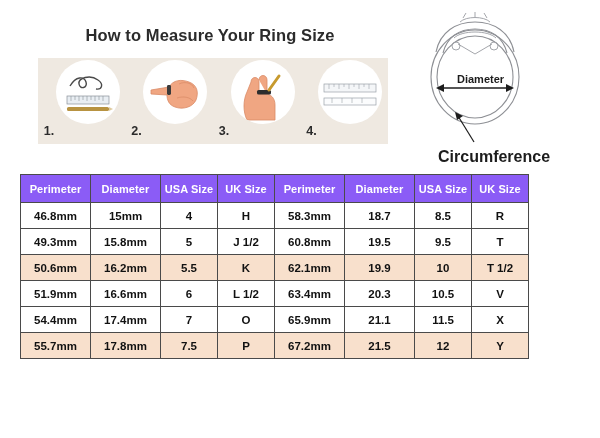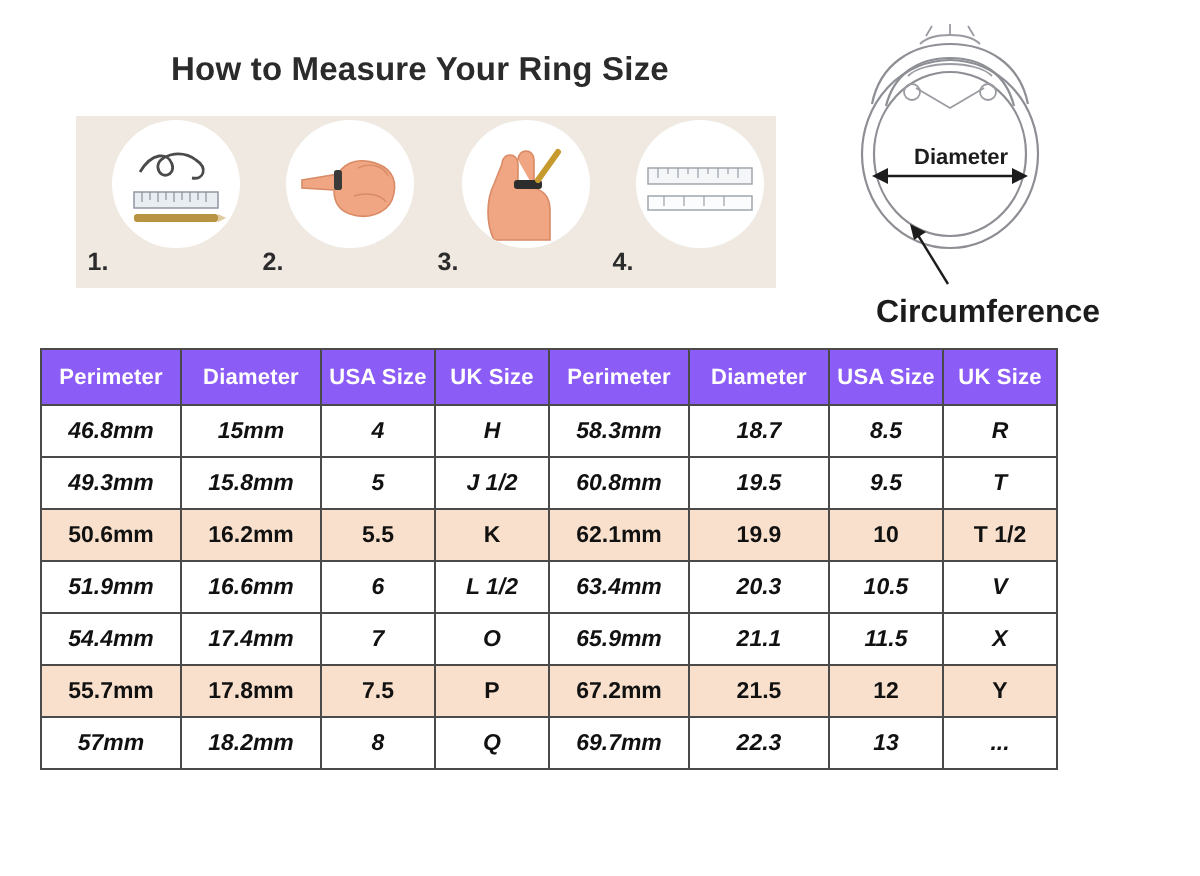--- a/index.html
+++ b/index.html
@@ -110,21 +110,21 @@
     color: #ffffff;
     height: 27px;
     font-size: 11px;
     letter-spacing: .1px;
   }
   .col-peri   { width: 70px; }
   .col-diam   { width: 70px; }
   .col-usa    { width: 57px; }
   .col-uk     { width: 57px; }
   tbody tr.alt td { background: #f8e0cc; }
-  tbody tr.plain td { background: #ffffff; font-style: italic; }
+  tbody tr.plain td { background: #ffffff; }
 </style>
 </head>
 <body>
 
 <div class="title">How to Measure Your Ring Size</div>
 
 <div class="steps-panel">
 
   <div class="step">
     <div class="step-circle">
@@ -308,24 +308,14 @@
     <tr class="alt">
       <td>55.7mm</td>
       <td>17.8mm</td>
       <td>7.5</td>
       <td>P</td>
       <td>67.2mm</td>
       <td>21.5</td>
       <td>12</td>
       <td>Y</td>
     </tr>
-    <tr class="plain">
-      <td>57mm</td>
-      <td>18.2mm</td>
-      <td>8</td>
-      <td>Q</td>
-      <td>69.7mm</td>
-      <td>22.3</td>
-      <td>13</td>
-      <td>...</td>
-    </tr>
   </tbody>
 </table>
 
 </body></html>

